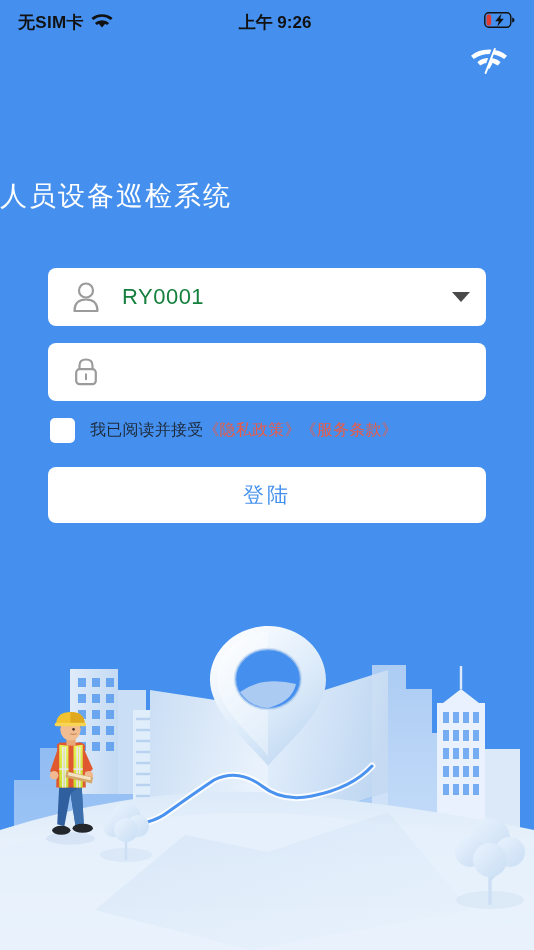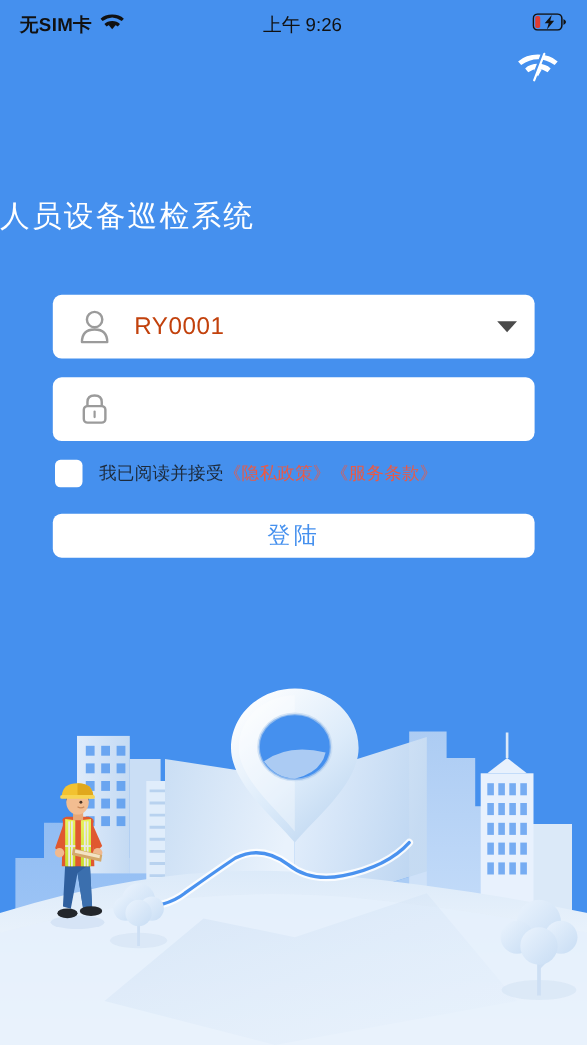--- a/index.html
+++ b/index.html
@@ -23,21 +23,21 @@
     padding:0 18px;
     z-index:40;
   }
   .sb-left { display:flex; align-items:center; gap:7px; }
   .sb-carrier {
     font-size:17px; color:#111; font-weight:600; letter-spacing:.3px;
     white-space:nowrap;
   }
   .sb-center {
     position:absolute; left:16px; right:0; text-align:center;
-    font-size:17px; color:#111; font-weight:400; pointer-events:none;
+    font-size:17px; color:#111; font-weight:700; pointer-events:none;
   }
   .sb-right { display:flex; align-items:center; gap:6px; z-index:2; }
 
   
   .net-icon {
     position:absolute; top:42px; right:22px; z-index:35;
     width:46px; height:40px;
   }
 
   
@@ -59,21 +59,21 @@
     background:#ffffff;
     border-radius:8px;
     display:flex; align-items:center;
     padding:0 16px;
     margin-bottom:17px;
   }
   .field-icon { width:44px; display:flex; align-items:center; justify-content:center; flex:0 0 44px; }
   .field-value {
     flex:1;
     font-size:22px;
-    color:#c2410c;
+    color:#15803d;
     padding-left:14px;
     letter-spacing:.5px;
     white-space:nowrap; overflow:hidden;
   }
   .field-value.placeholder { color:#b5b5b5; letter-spacing:1px; }
   .caret {
     width:0; height:0;
     border-left:9px solid transparent;
     border-right:9px solid transparent;
     border-top:10px solid #4a4a4a;
@@ -98,21 +98,21 @@
     margin-left:15px;
     font-size:16px;
     color:#1d2a3a;
     letter-spacing:.2px;
     white-space:nowrap;
   }
   .agree-link { color:#ea5a45; }
 
   
   .login-btn {
-    height:40px;
+    height:56px;
     background:#ffffff;
     border-radius:8px;
     display:flex; align-items:center; justify-content:center;
     font-size:21px;
     color:#4590ee;
     letter-spacing:3px;
     border:none;
     width:100%;
     font-family:inherit;
     cursor:pointer;

